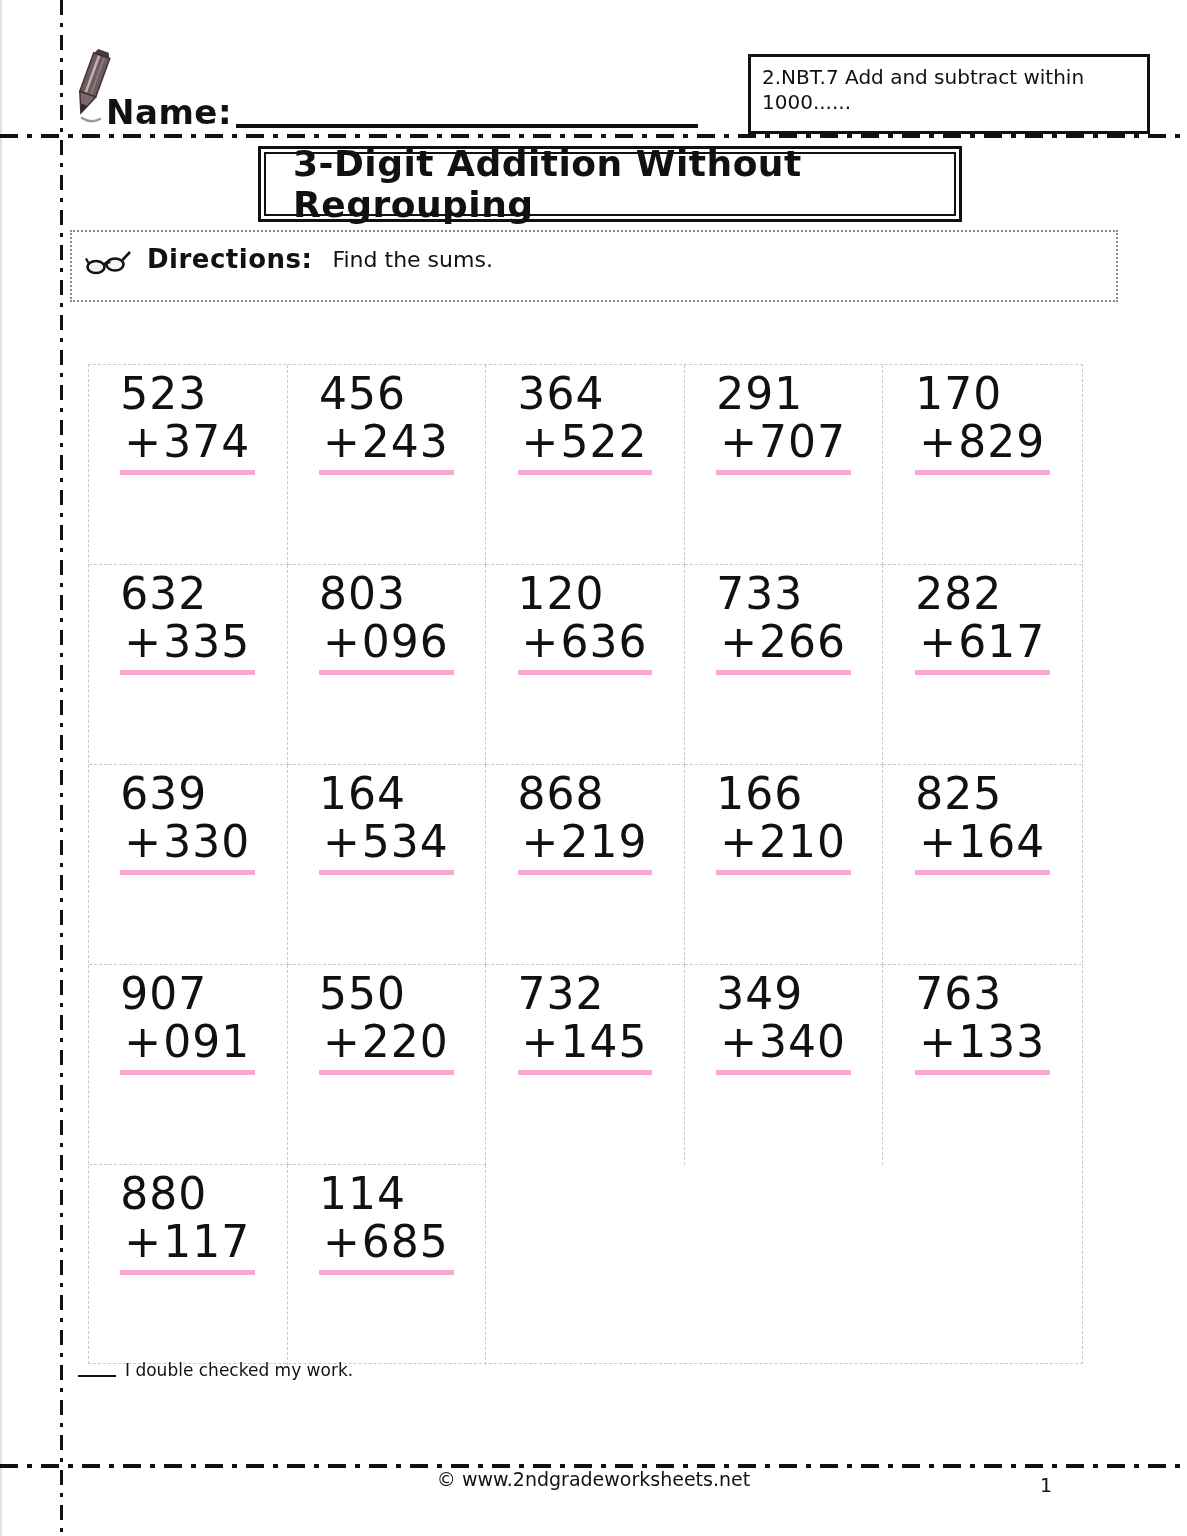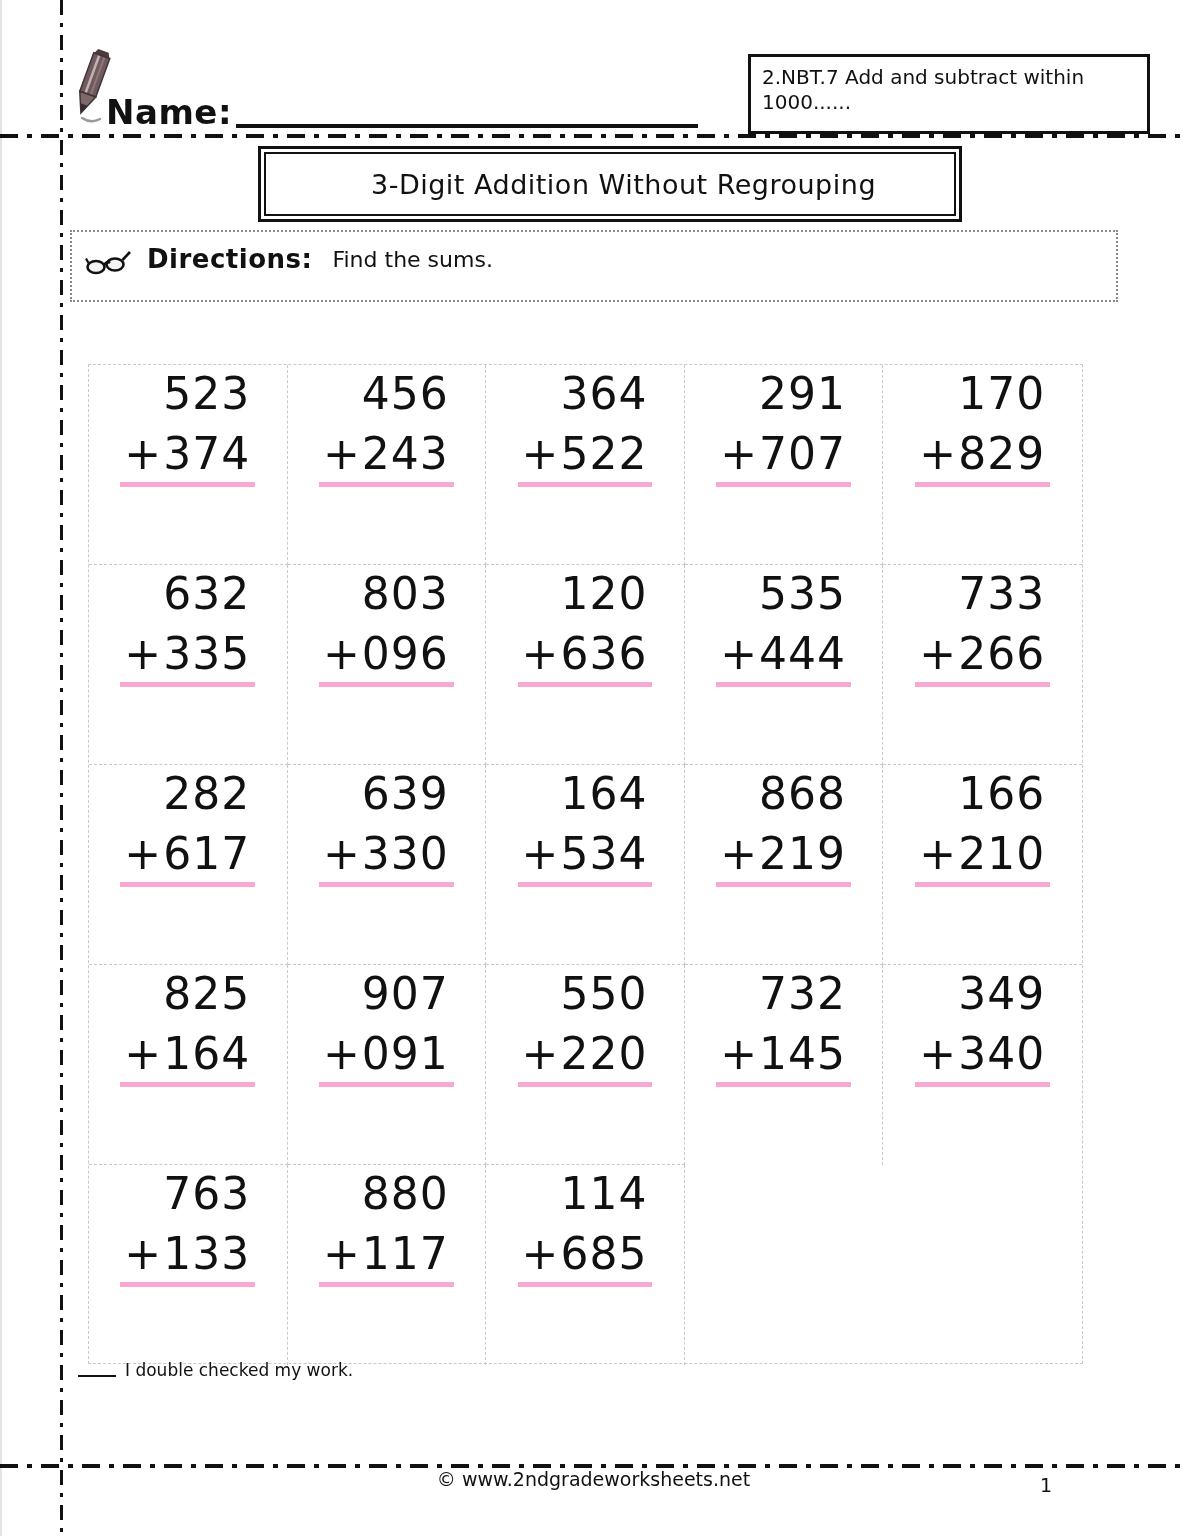--- a/index.html
+++ b/index.html
@@ -34,21 +34,21 @@
   }
 
   
   .title-box{
     position:absolute;left:258px;top:146px;width:692px;height:64px;
     border:3px solid #111;padding:3px;background:#fff;
   }
   .title-inner{
     width:100%;height:100%;border:2px solid #111;box-sizing:border-box;
     display:flex;align-items:center;justify-content:center;
-    font-size:27px;font-weight:normal;letter-spacing:.5px;padding-left:27px;
+    font-size:36px;font-weight:bold;letter-spacing:.5px;padding-left:27px;
   }
 
   
   .directions-box{
     position:absolute;left:70px;top:230px;width:1018px;height:44px;
     border:2px dotted #8a8a8a;padding:12px 13px;
     display:flex;align-items:flex-start;gap:16px;
   }
   .glasses{margin-top:6px;}
   .directions-label{font-size:26px;font-weight:bold;letter-spacing:.5px;}
@@ -59,22 +59,22 @@
     position:absolute;left:88px;top:364px;width:995px;height:1000px;
     display:grid;grid-template-columns:repeat(5,1fr);grid-template-rows:repeat(5,200px);
     border:1px dashed #c9c9c9;box-sizing:border-box;
   }
   .cell{
     border-right:1px dashed #c9c9c9;border-bottom:1px dashed #c9c9c9;
     display:flex;justify-content:center;align-items:flex-start;padding-top:5px;box-sizing:border-box;
   }
   .cell:nth-child(5n){border-right:none;}
   .cell:nth-last-child(-n+5){border-bottom:none;}
-  .problem{display:inline-flex;flex-direction:column;align-items:flex-end;
-    font-size:44px;line-height:48px;letter-spacing:1px;gap:12px;}
+  .problem{display:inline-flex;flex-direction:column;align-items:flex-start;
+    font-size:44px;line-height:48px;letter-spacing:1px;}
   .addend-top{padding-right:5px;}
   .addend-bottom{border-bottom:5px solid #f9a8d4;padding:0 5px 4px 4px;}
   .plus{margin-right:1px;}
 
   
   .dc-row{position:absolute;left:78px;top:1360px;font-size:17px;display:flex;align-items:baseline;}
   .dc-blank{display:inline-block;width:38px;border-bottom:2px solid #111;align-self:flex-end;margin-bottom:3px;margin-right:9px;}
   .copyright{position:absolute;left:0;right:0;top:1468px;text-align:center;font-size:19px;}
   .page-num{position:absolute;left:1040px;top:1474px;font-size:19px;}
 </style>
@@ -173,26 +173,20 @@
     </div>
   </div>
 
   <div class="cell">
     <div class="problem">
       <div class="addend-top">120</div>
       <div class="addend-bottom"><span class="plus">+</span><span class="addend2">636</span></div>
     </div>
   </div>
 
-  <div class="cell">
-    <div class="problem">
-      <div class="addend-top">535</div>
-      <div class="addend-bottom"><span class="plus">+</span><span class="addend2">444</span></div>
-    </div>
-  </div>
 
   <div class="cell">
     <div class="problem">
       <div class="addend-top">733</div>
       <div class="addend-bottom"><span class="plus">+</span><span class="addend2">266</span></div>
     </div>
   </div>
 
 
   <div class="cell">

